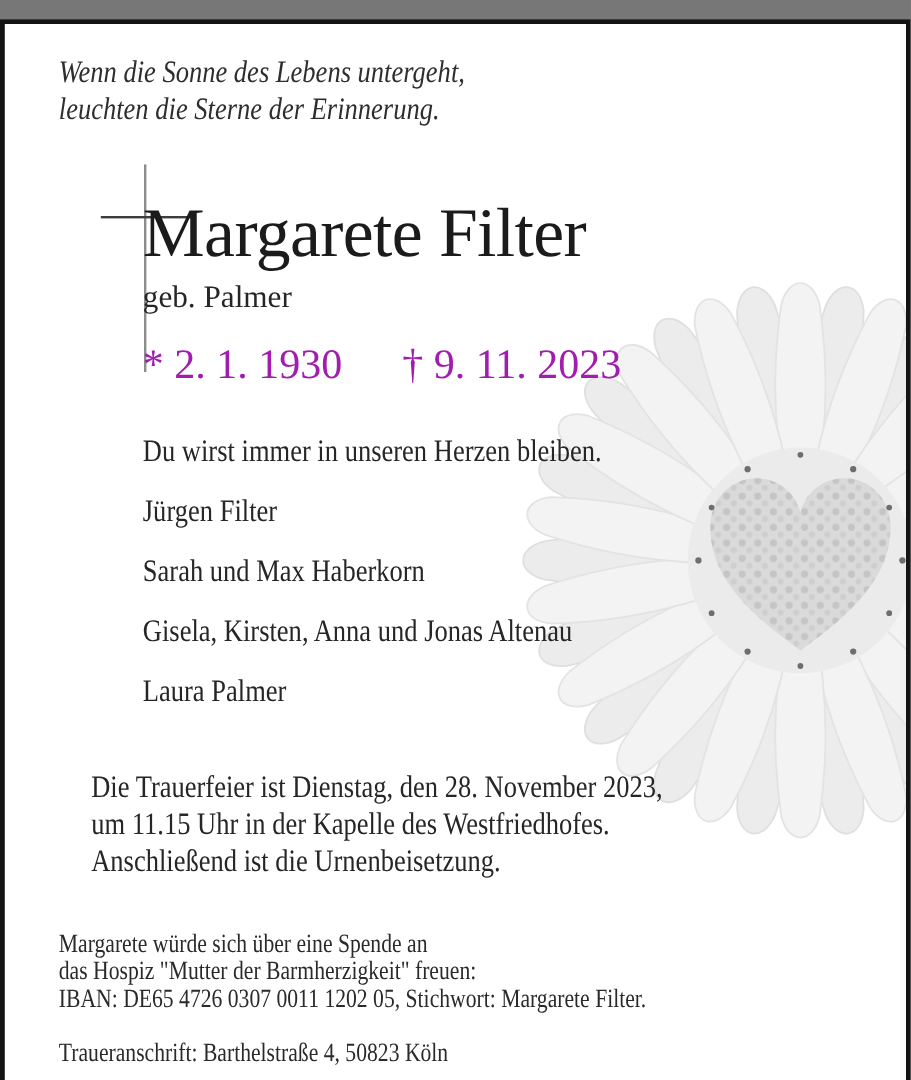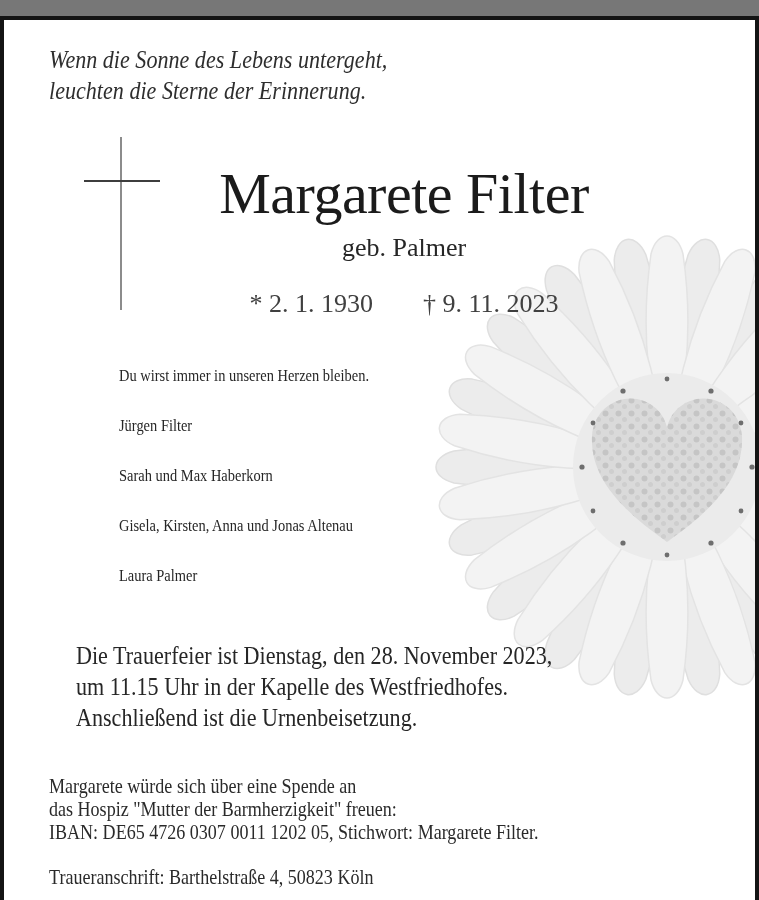--- a/index.html
+++ b/index.html
@@ -23,27 +23,27 @@
 
   .epigraph {
     left: 45px; top: 24px;
     font-size: 26px; font-style: italic;
     line-height: 31px; color: #2e2e2e;
   }
 
   .cross-v { left: 116px; top: 117px; width: 2px; height: 173px; background: #8c8c8c; }
   .cross-h { left: 80px;  top: 160px; width: 76px; height: 2px; background: #3d3d3d; }
 
-  .title-block { left: 115px; top: 140px; width: 570px; text-align: center; }
+  .title-block { left: 115px; top: 140px; width: 570px; text-align: left; }
   .deceased-name { font-size: 58px; line-height: 67px; color: #1b1b1b; letter-spacing: -0.5px; }
   .maiden-name   { font-size: 26px; line-height: 30px; margin-top: 6px; color: #262626; }
-  .dates-line    { font-size: 26px; line-height: 30px; margin-top: 26px; color: #404040; }
+  .dates-line    { font-size: 35px; line-height: 30px; margin-top: 26px; color: #a21caf; }
   .dates-line .death-date { margin-left: 50px; }
 
-  .mourners-block { left: 115px; top: 340px; font-size: 17px; }
+  .mourners-block { left: 115px; top: 340px; font-size: 26px; }
   .mourners-block .line { line-height: 31px; margin-bottom: 19px; }
 
   .service-block { left: 72px; top: 620px; font-size: 26px; line-height: 31px; }
 
   .donation-block { left: 45px; top: 754px; font-size: 22px; line-height: 23px; color: #2a2a2a; }
   .address-block  { left: 45px; top: 845px; font-size: 22px; line-height: 24px; color: #2a2a2a; }
 
   .flower-svg { left: 0; top: 0; pointer-events: none; }
   .textlayer { position: absolute; inset: 0; }
 </style>

